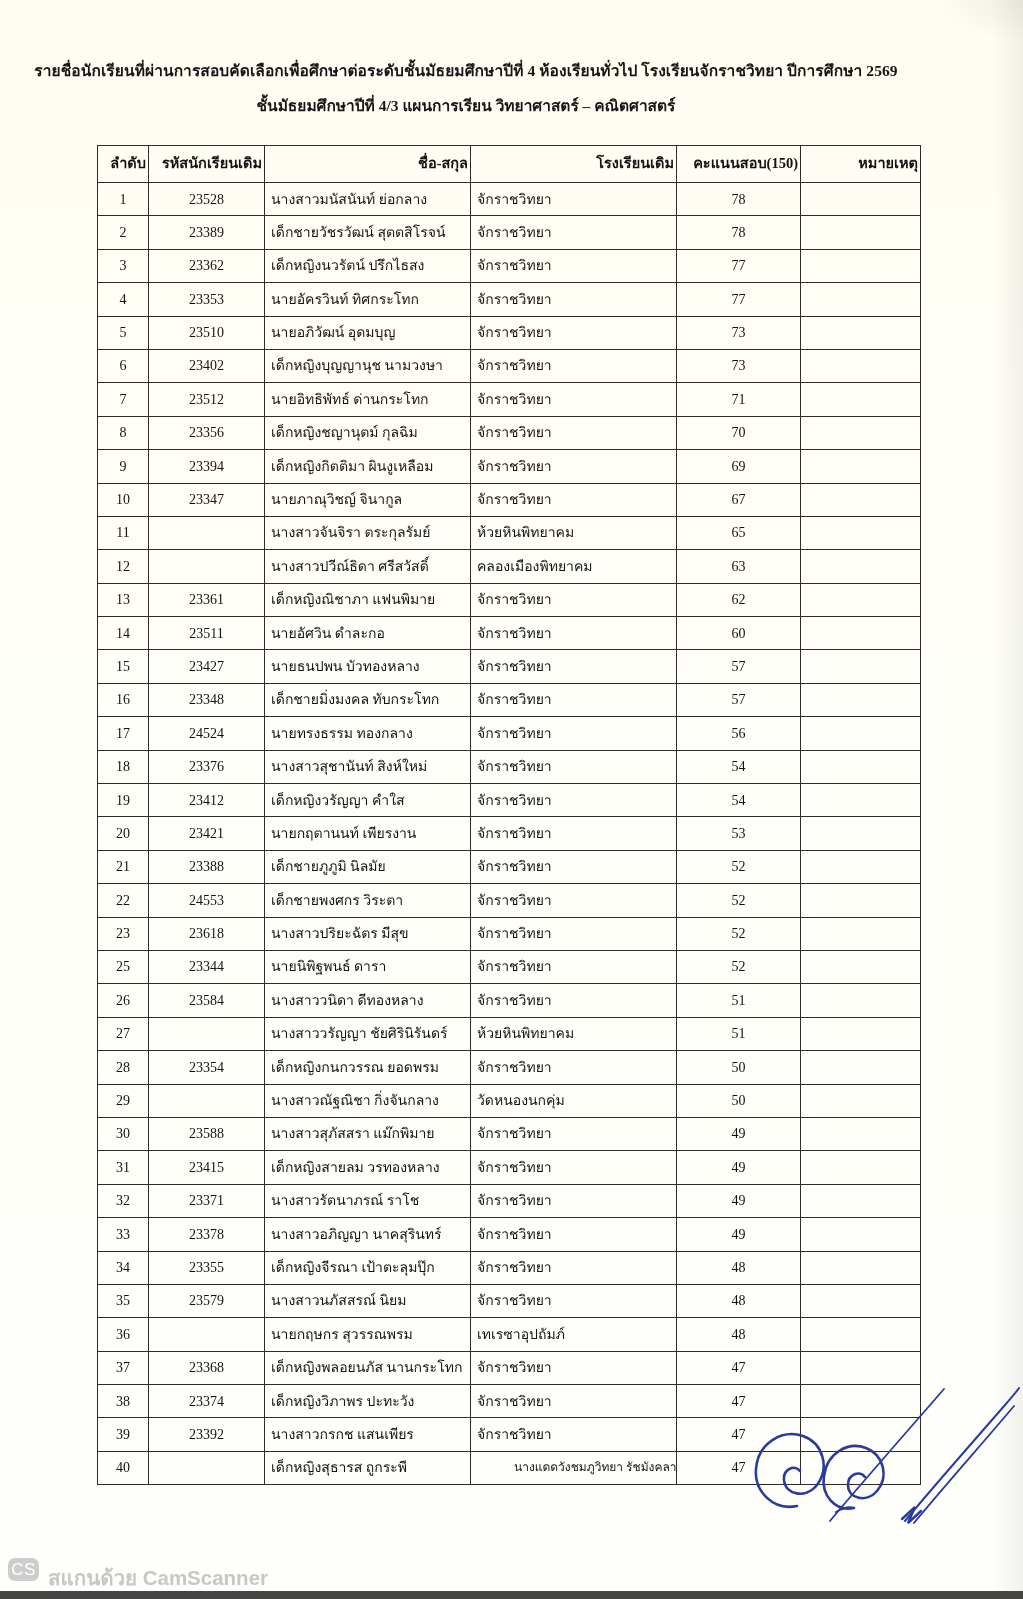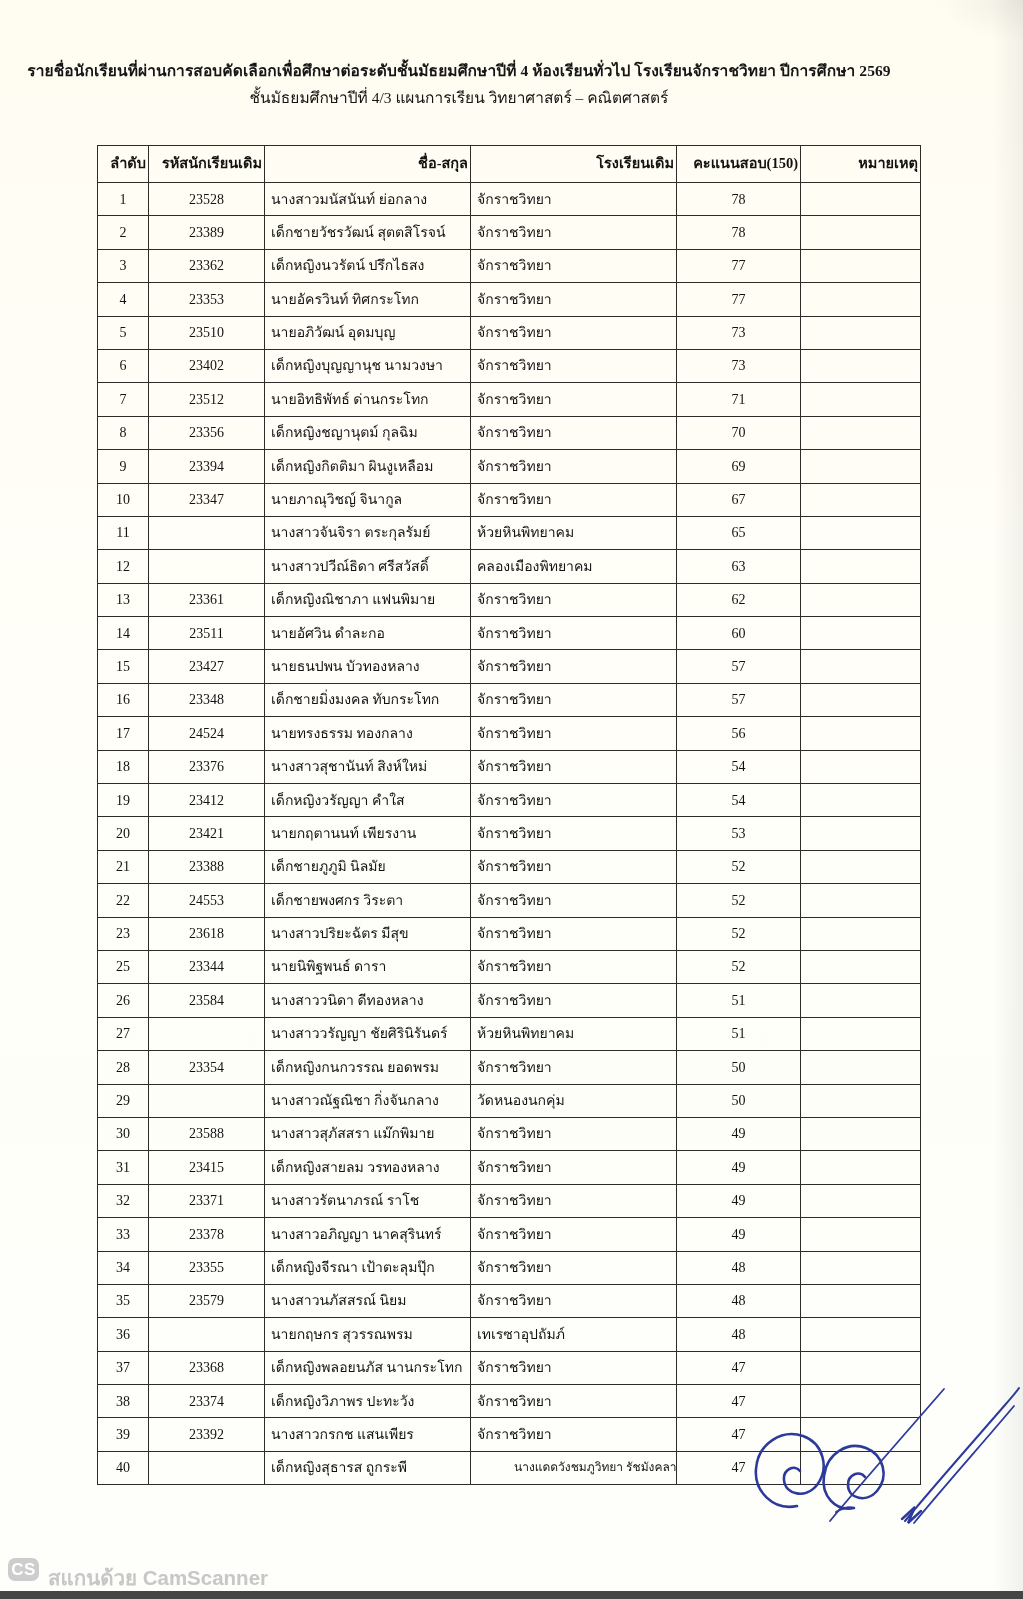--- a/index.html
+++ b/index.html
@@ -8,23 +8,23 @@
     background:linear-gradient(180deg,#fffdf2 0%,#fffef8 40%,#fefefb 100%);
     font-family:"Liberation Serif","DejaVu Serif",serif;
     color:#151515;
   }
   .scan-shade{
     position:absolute;inset:0;pointer-events:none;
     background:
       radial-gradient(120px 60px at 100% 0%, rgba(190,188,180,.25), rgba(0,0,0,0) 70%),
       linear-gradient(90deg, rgba(0,0,0,0) 97%, rgba(120,120,115,.10) 100%);
   }
-  .titles{position:absolute;left:1px;top:58px;width:916px;text-align:center;}
+  .titles{position:absolute;left:8px;top:58px;width:916px;text-align:center;}
   .title-line1{font-weight:bold;font-size:15.5px;letter-spacing:.1px;white-space:nowrap;}
-  .title-line2{font-weight:normal;font-size:15.5px;margin-top:2px;}
+  .title-line2{font-weight:bold;font-size:15.5px;margin-top:10px;}
   table.results{
     position:absolute;left:97px;top:145px;width:823px;
     border-collapse:collapse;table-layout:fixed;
     font-size:14px;color:#121212;
   }
   table.results th,table.results td{
     border:1.6px solid #2e2c2a;
     padding:0 6px;overflow:hidden;white-space:nowrap;
     height:32.4px;line-height:1.1;
   }
@@ -34,21 +34,21 @@
   td.col-no,td.col-id,td.col-score{text-align:center;}
   td.col-name,td.col-school{text-align:left;padding-left:9px;}
   td.col-school.small{font-size:12px;padding-left:43px;}
   td.col-note{}
   .signature{position:absolute;left:733px;top:1375px;width:292px;height:152px;pointer-events:none;}
   .cs-badge{
     position:absolute;left:8px;top:1558px;width:31px;height:23px;
     background:#cdcdcd;border-radius:7px;color:#ffffff;
     display:flex;align-items:center;justify-content:center;
     font-family:"Liberation Sans","DejaVu Sans",sans-serif;
-    font-weight:bold;font-size:17px;letter-spacing:.5px;
+    font-weight:normal;font-size:17px;letter-spacing:.5px;
   }
   .watermark{
     position:absolute;left:48px;top:1561px;
     color:#c7c7c7;font-size:20.5px;
     font-family:"Liberation Sans","DejaVu Sans",sans-serif;
     font-weight:bold;
   }
   .bottom-strip{
     position:absolute;left:0;bottom:0;width:1023px;height:8px;background:#454545;
   }

